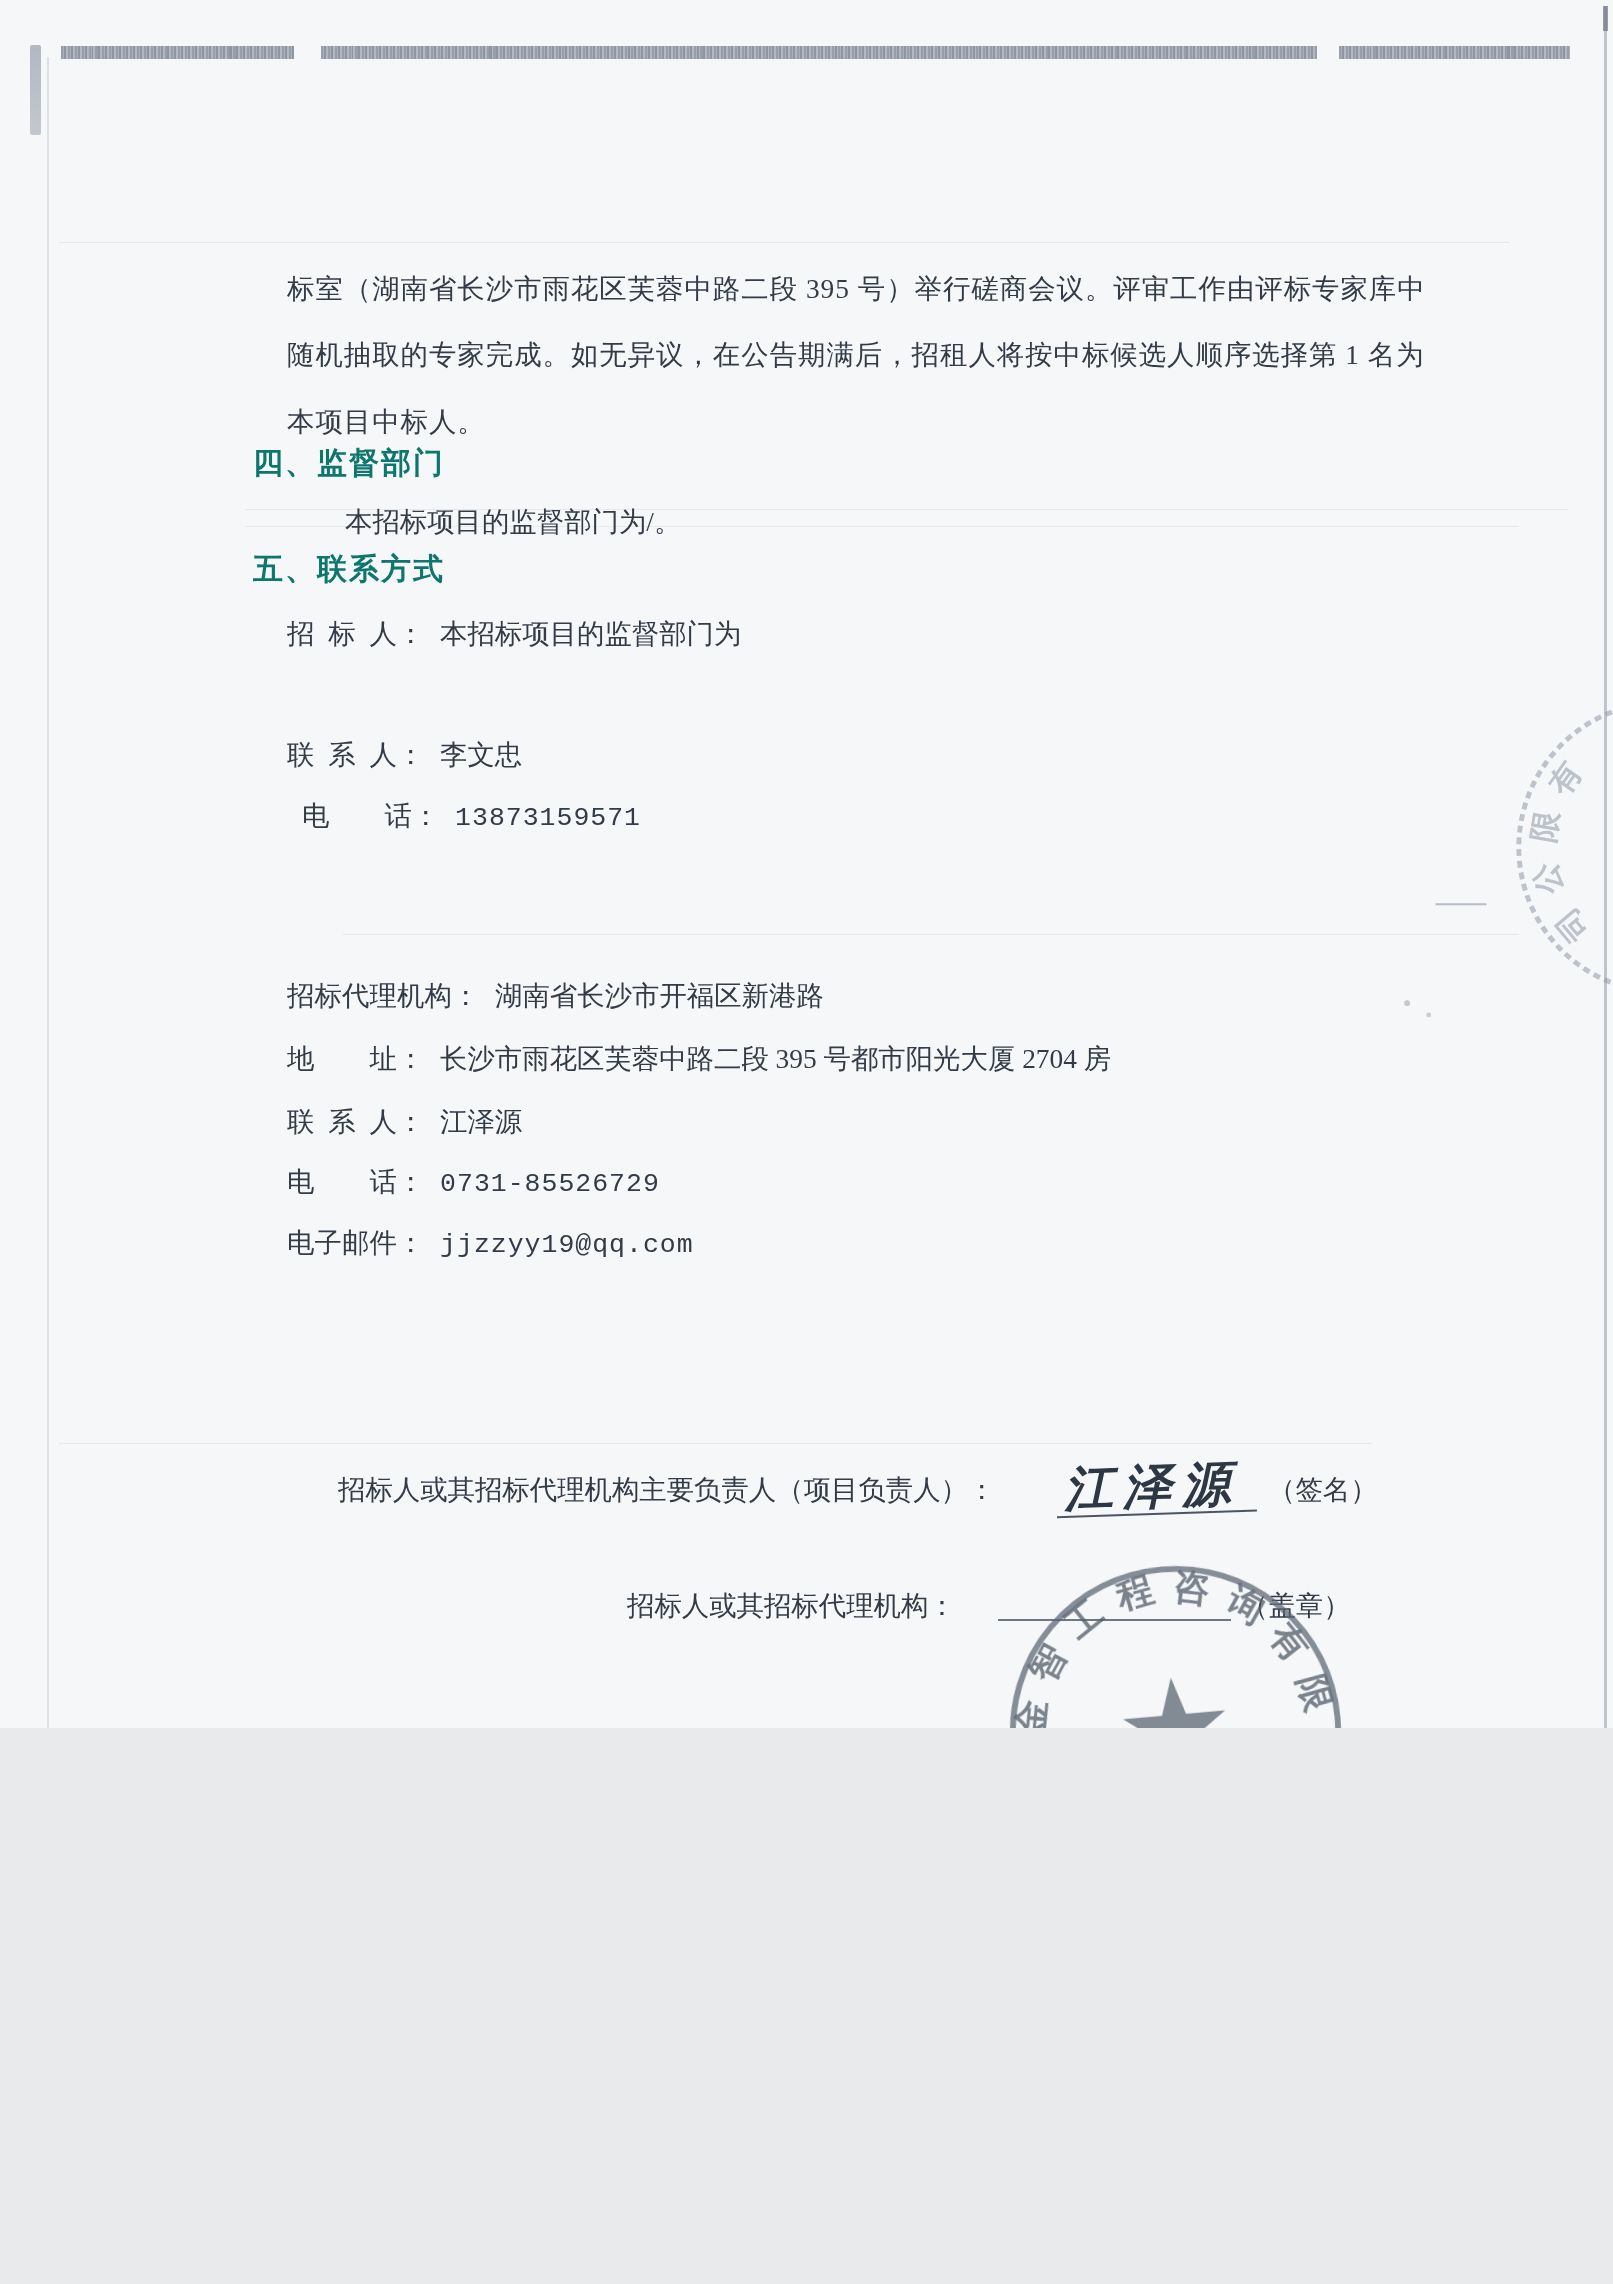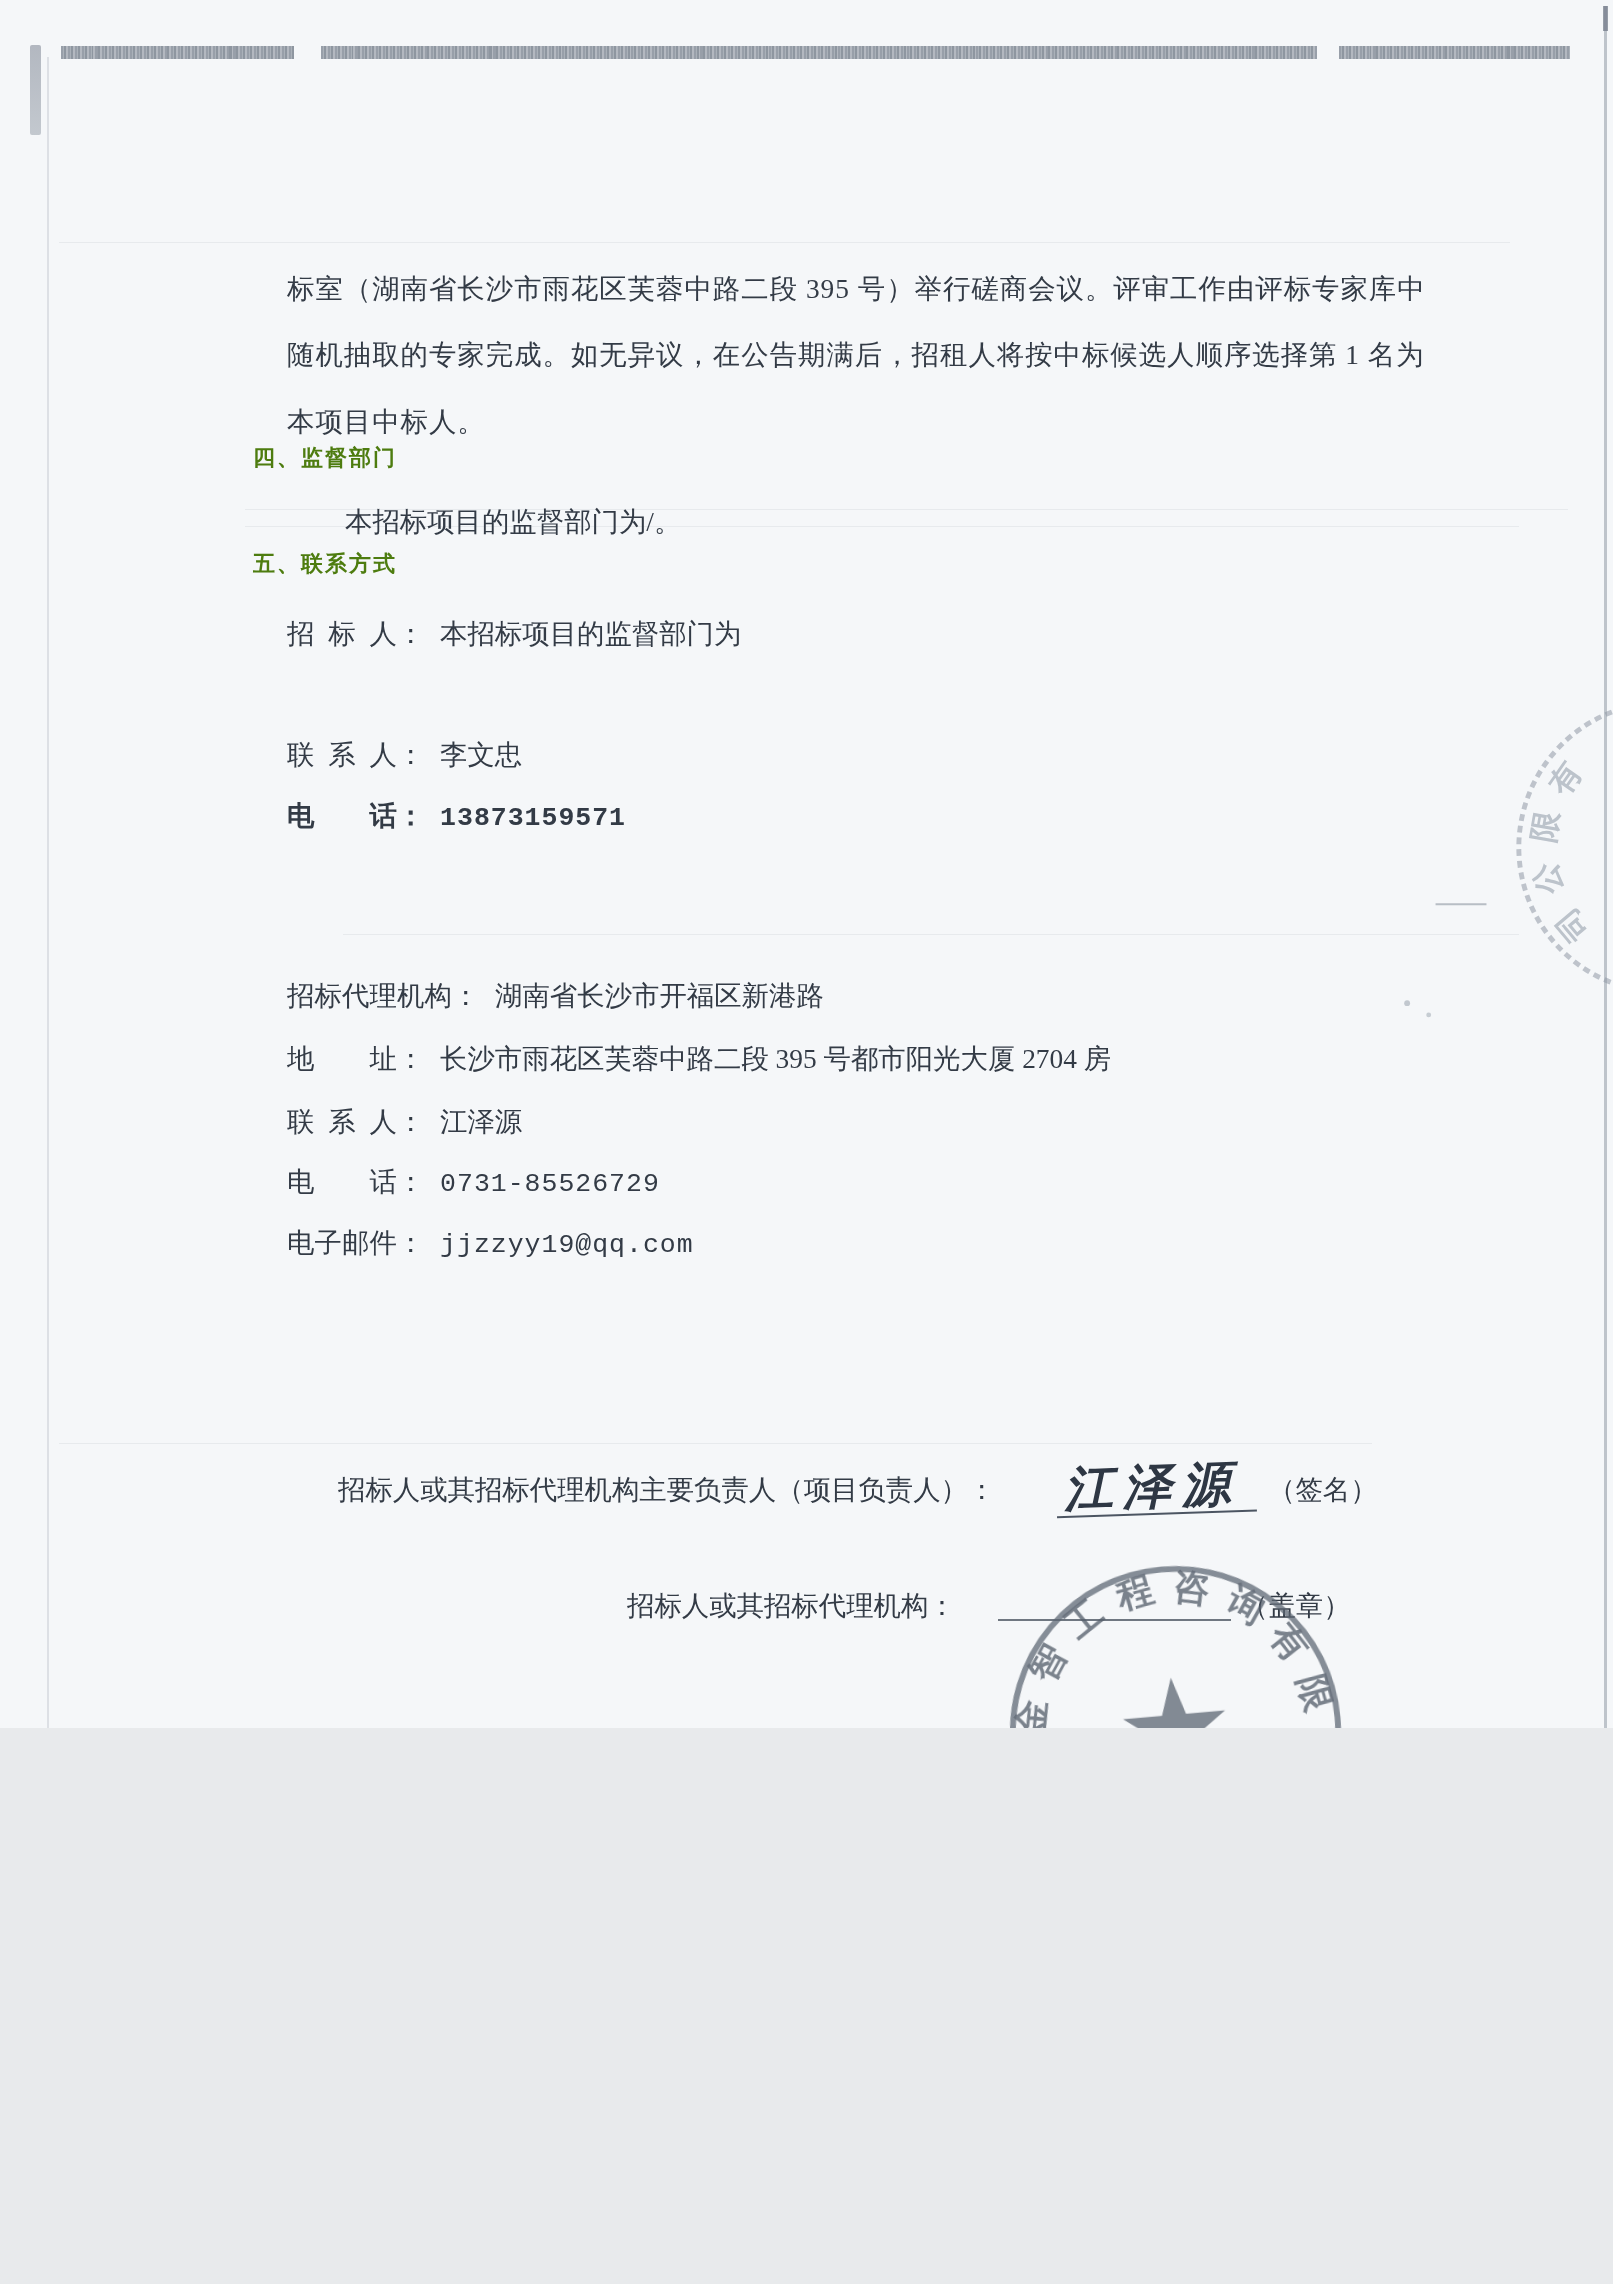--- a/index.html
+++ b/index.html
@@ -15,21 +15,21 @@
     position:absolute;top:46px;height:12.7px;
     background:repeating-linear-gradient(90deg,#828a96 0 2px,#98a0aa 2px 2.9px,#757e8a 2.9px 4.9px,#a3a9b2 4.9px 6.9px);
     opacity:.8;filter:blur(0.3px);
   }
   .hline{position:absolute;height:1px;background:#8d95a0;opacity:.13;}
   .smudge{position:absolute;background:linear-gradient(180deg,#7c8492,#9aa2ac);border-radius:2px;}
   
   .para{font-size:27.4px;letter-spacing:1px;}
   .h{
     font-family:"Liberation Sans","DejaVu Sans",sans-serif;
-    font-weight:bold;font-size:22px;letter-spacing:2px;color:#4d7c0f;
+    font-weight:bold;font-size:30px;letter-spacing:2px;color:#0f766e;
   }
   .body28{font-size:27.4px;}
   .crow{font-size:27.4px;}
   .lbl{display:inline-block;width:110px;text-align:justify;text-align-last:justify;}
   .lbl.w6{width:165px;}
   .val{padding-left:15.7px;}
   .mono{font-family:"Liberation Mono","DejaVu Sans Mono",monospace;font-size:26.5px;letter-spacing:1px;}
   .handwrite{
     display:inline-block;margin:0 11.8px 0 61px;padding:0 15.7px 5.9px 7.8px;
     border-bottom:2px solid #4c5562;
@@ -75,21 +75,21 @@
   <div class="abs body28" style="left:345px;top:504px;">本招标项目的监督部门为/。</div>
 
   <div class="abs h" style="left:253px;top:549px;font-family:Liberation Mono, monospace;">五、联系方式</div>
 
   <div class="abs crow" style="left:287px;top:616px;">
     <span class="lbl">招标人</span><span>：</span><span class="val">本招标项目的监督部门为</span>
   </div>
   <div class="abs crow" style="left:287px;top:737px;">
     <span class="lbl">联系人</span><span>：</span><span class="val">李文忠</span>
   </div>
-  <div class="abs crow" style="left:287px;top:798px;font-weight:bold;">
+  <div class="abs crow" style="left:302px;top:798px;">
     <span class="lbl">电话</span><span>：</span><span class="val mono">13873159571</span>
   </div>
 
   <div class="abs crow" style="left:287px;top:978px;">
     <span class="lbl w6">招标代理机构</span><span>：</span><span class="val">湖南省长沙市开福区新港路</span>
   </div>
   <div class="abs crow" style="left:287px;top:1041px;">
     <span class="lbl">地址</span><span>：</span><span class="val">长沙市雨花区芙蓉中路二段 395 号都市阳光大厦 2704 房</span>
   </div>
   <div class="abs crow" style="left:287px;top:1104px;">

